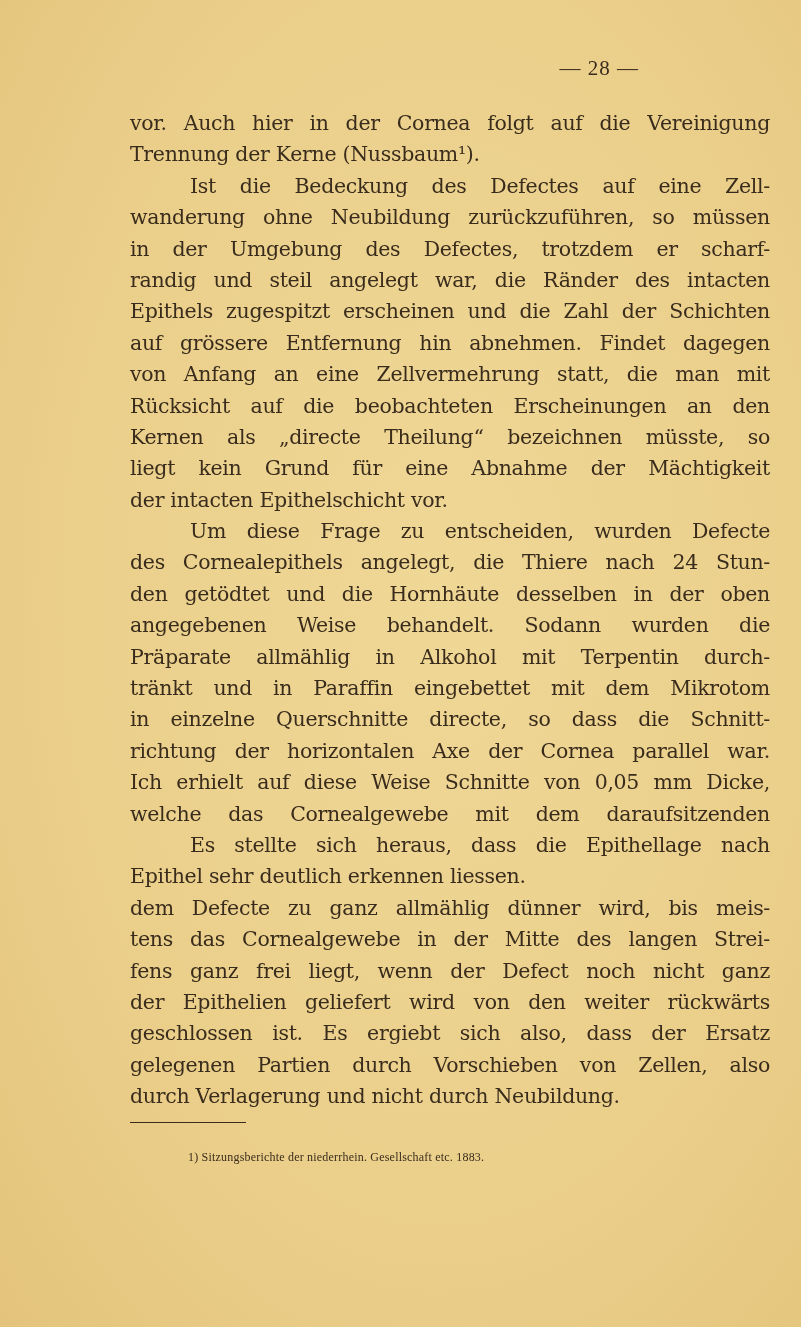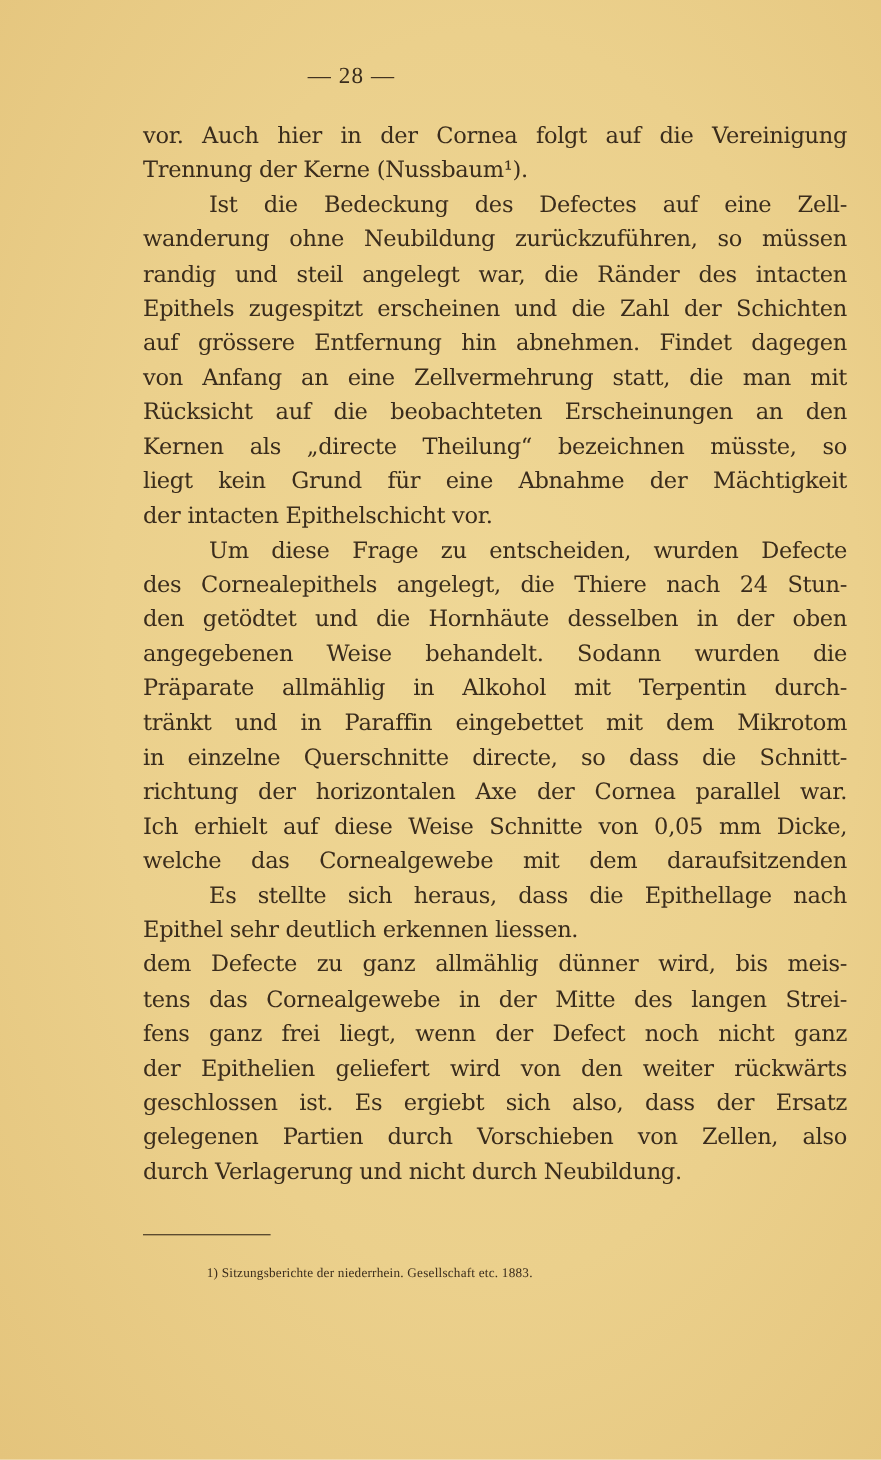--- a/index.html
+++ b/index.html
@@ -5,21 +5,21 @@
     html, body { margin: 0; padding: 0; }
     body {
       width: 801px; height: 1327px; overflow: hidden;
       background: radial-gradient(ellipse at 55% 45%, #efd796 0%, #ebd08c 55%, #e4c47c 100%);
       position: relative;
       font-family: "DejaVu Serif", "Liberation Serif", serif;
       color: #3a2c1c;
     }
     .page-number {
       position: absolute; top: 56px; left: 0; width: 639px;
-      text-align: center; font-size: 21px; letter-spacing: 1px;
+      text-align: right; font-size: 21px; letter-spacing: 1px;
       font-family: "Liberation Serif", serif;
     }
     .body-text {
       position: absolute; top: 108px; left: 130px; width: 640px;
     }
     .line {
       height: 31.4px; line-height: 31.4px; font-size: 20.5px;
       white-space: nowrap; text-align: justify; text-align-last: justify;
       font-family: "DejaVu Serif", serif;
       letter-spacing: -0.3px;
@@ -39,20 +39,21 @@
 </head>
 <body>
 
 <div class="page-number">— 28 —</div>
 
 <div class="body-text" id="body-text">
     <div class="line">vor. Auch hier in der Cornea folgt auf die Vereinigung</div>
     <div class="line last">Trennung der Kerne (Nussbaum¹).</div>
     <div class="line indent">Ist die Bedeckung des Defectes auf eine Zell-</div>
     <div class="line">wanderung ohne Neubildung zurückzuführen, so müssen</div>
+    <div class="line">in der Umgebung des Defectes, trotzdem er scharf-</div>
     <div class="line">randig und steil angelegt war, die Ränder des intacten</div>
     <div class="line">Epithels zugespitzt erscheinen und die Zahl der Schichten</div>
     <div class="line">auf grössere Entfernung hin abnehmen. Findet dagegen</div>
     <div class="line">von Anfang an eine Zellvermehrung statt, die man mit</div>
     <div class="line">Rücksicht auf die beobachteten Erscheinungen an den</div>
     <div class="line">Kernen als „directe Theilung“ bezeichnen müsste, so</div>
     <div class="line">liegt kein Grund für eine Abnahme der Mächtigkeit</div>
     <div class="line last">der intacten Epithelschicht vor.</div>
     <div class="line indent">Um diese Frage zu entscheiden, wurden Defecte</div>
     <div class="line">des Cornealepithels angelegt, die Thiere nach 24 Stun-</div>

